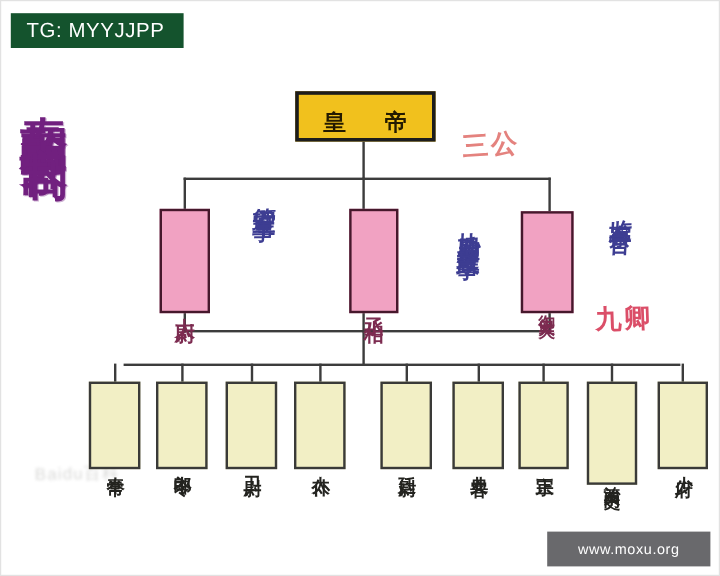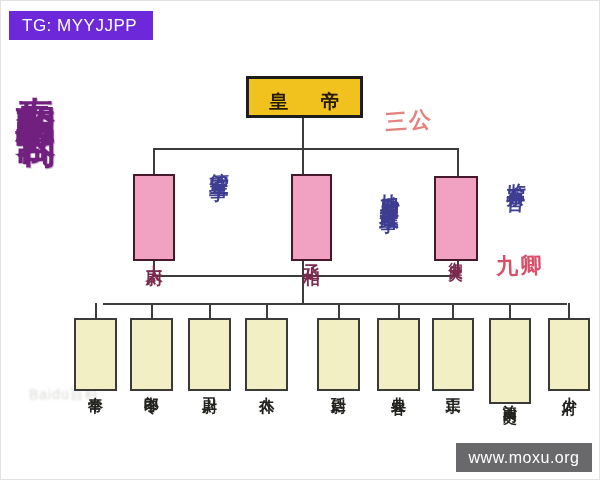--- a/index.html
+++ b/index.html
@@ -4,25 +4,25 @@
 <style>
   html,body{margin:0;padding:0;background:#fff;}
   #canvas{
     position:relative;width:600px;height:480px;overflow:hidden;
     background:#fff;border:1px solid #e2e2e2;box-sizing:border-box;
     font-family:"Liberation Sans", sans-serif;
   }
   .abs{position:absolute;}
   
   .wm-bar{
-    background:#6d28d9;color:#fff;display:flex;align-items:center;
+    background:#14532d;color:#fff;display:flex;align-items:center;
     font-size:17px;letter-spacing:.5px;
   }
   #wm-tg{left:8px;top:10px;width:131px;height:29px;padding-left:13px;}
-  #wm-site{left:455px;top:442px;width:136px;height:29px;justify-content:center;font-size:16px;background:#69696c;}
+  #wm-site{left:455px;top:442px;width:136px;height:29px;justify-content:center;font-size:12px;background:#69696c;}
   #wm-faint{
     left:28px;top:385px;font-size:14px;color:#8a8a85;opacity:.32;
     filter:blur(1.2px);letter-spacing:1px;transform:rotate(-1deg);
   }
   
   .vtext{writing-mode:vertical-rl;text-orientation:upright;}
   
   #main-title{
     left:10px;top:64px;height:334px;width:50px;
     font-size:40px;font-weight:bold;color:#71207f;

